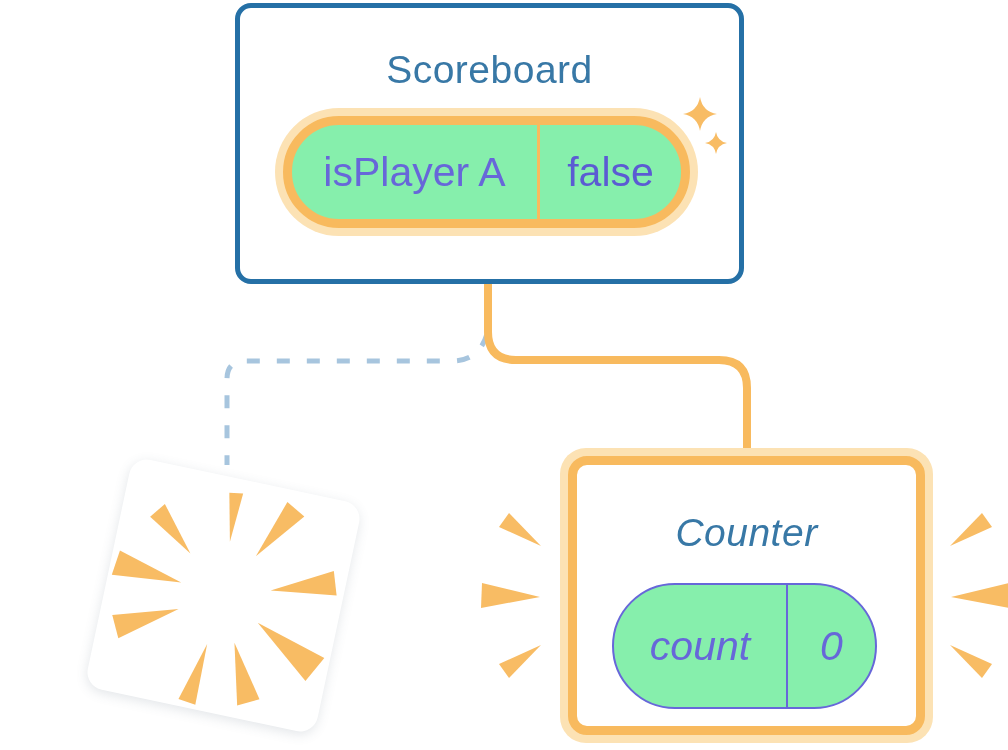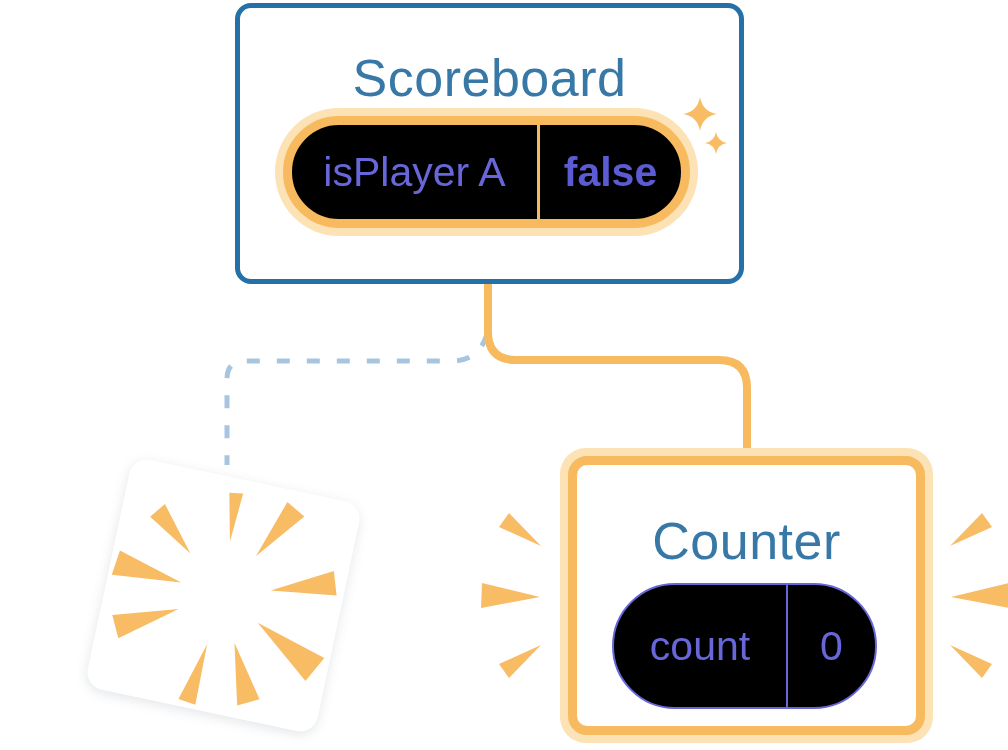--- a/index.html
+++ b/index.html
@@ -21,60 +21,61 @@
     box-sizing: border-box;
     background: #ffffff;
     border: 5px solid #2570A6;
     border-radius: 16px;
     z-index: 2;
   }
   .card-title {
     position: absolute;
     left: 0; width: 100%;
     text-align: center;
-    font-size: 52px;
+    font-size: 39px;
     font-weight: 500;
     color: #3878A6;
     letter-spacing: 0.5px;
   }
   .scoreboard-card .card-title { top: 40px; }
 
   .state-pill {
     position: absolute;
     box-sizing: border-box;
     border: 9px solid #F8BA5E;
     border-radius: 999px;
-    background: #000000;
+    background: #86efac;
     box-shadow: 0 0 0 8px #FCE2B4;
     display: flex;
     align-items: stretch;
     overflow: hidden;
   }
   .scoreboard-card .state-pill {
     left: 43px; top: 108px;
     width: 407px; height: 112px;
   }
   .pill-cell {
     display: flex;
     align-items: center;
     justify-content: center;
     font-size: 41px;
     color: #6767D9;
   }
   .pill-divider-orange { width: 3px; background: #F8BA5E; }
   .pill-divider-purple { width: 2px; background: #6767D9; }
-  .pill-value-bold { font-weight: 700; color: #5B5BD3; }
+  .pill-value-bold { font-weight: 400; color: #5B5BD3; }
 
   
   .counter-card {
     left: 560px; top: 448px;
     width: 373px; height: 295px;
     background: #FCE2B4;
     border-radius: 26px;
     z-index: 2;
+    font-style: italic;
   }
   .counter-card-inner {
     position: absolute;
     inset: 8px;
     box-sizing: border-box;
     background: #ffffff;
     border: 9px solid #F8BA5E;
     border-radius: 19px;
   }
   .counter-card-inner .card-title { top: 46px; }

